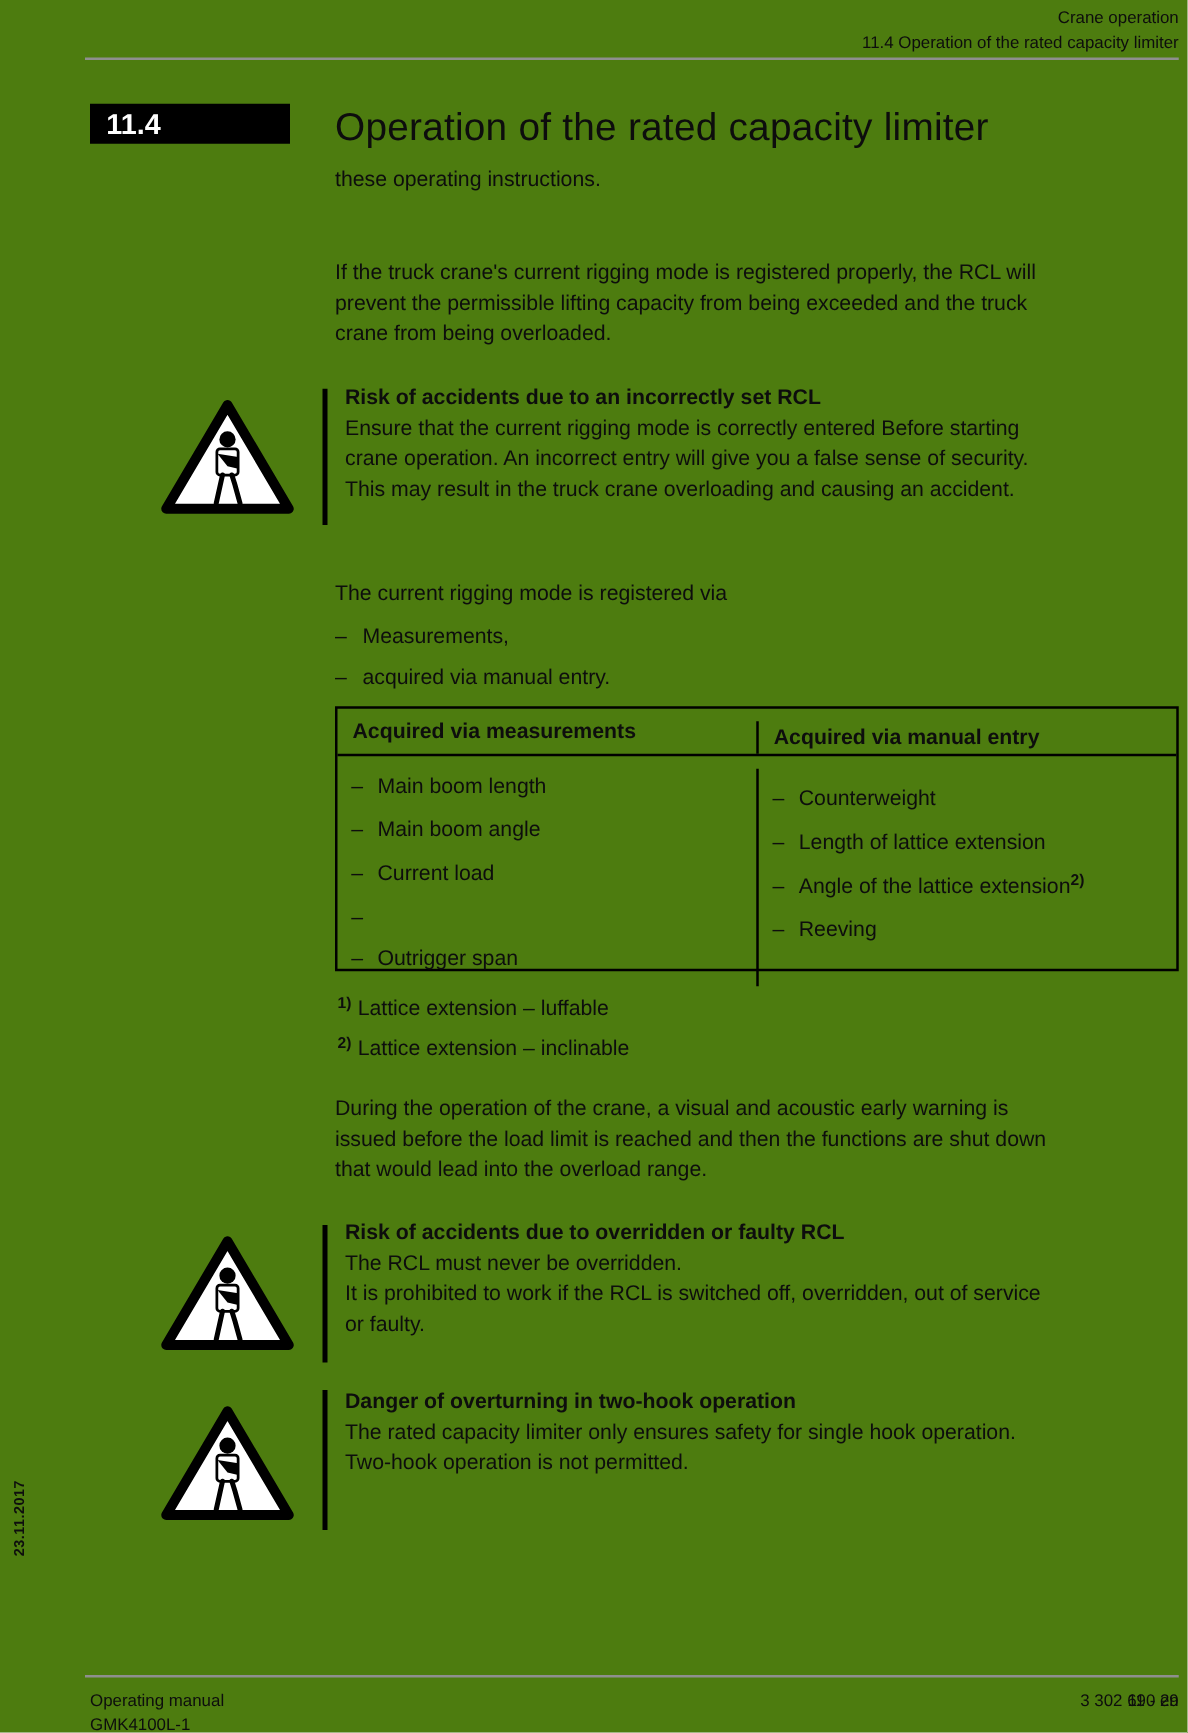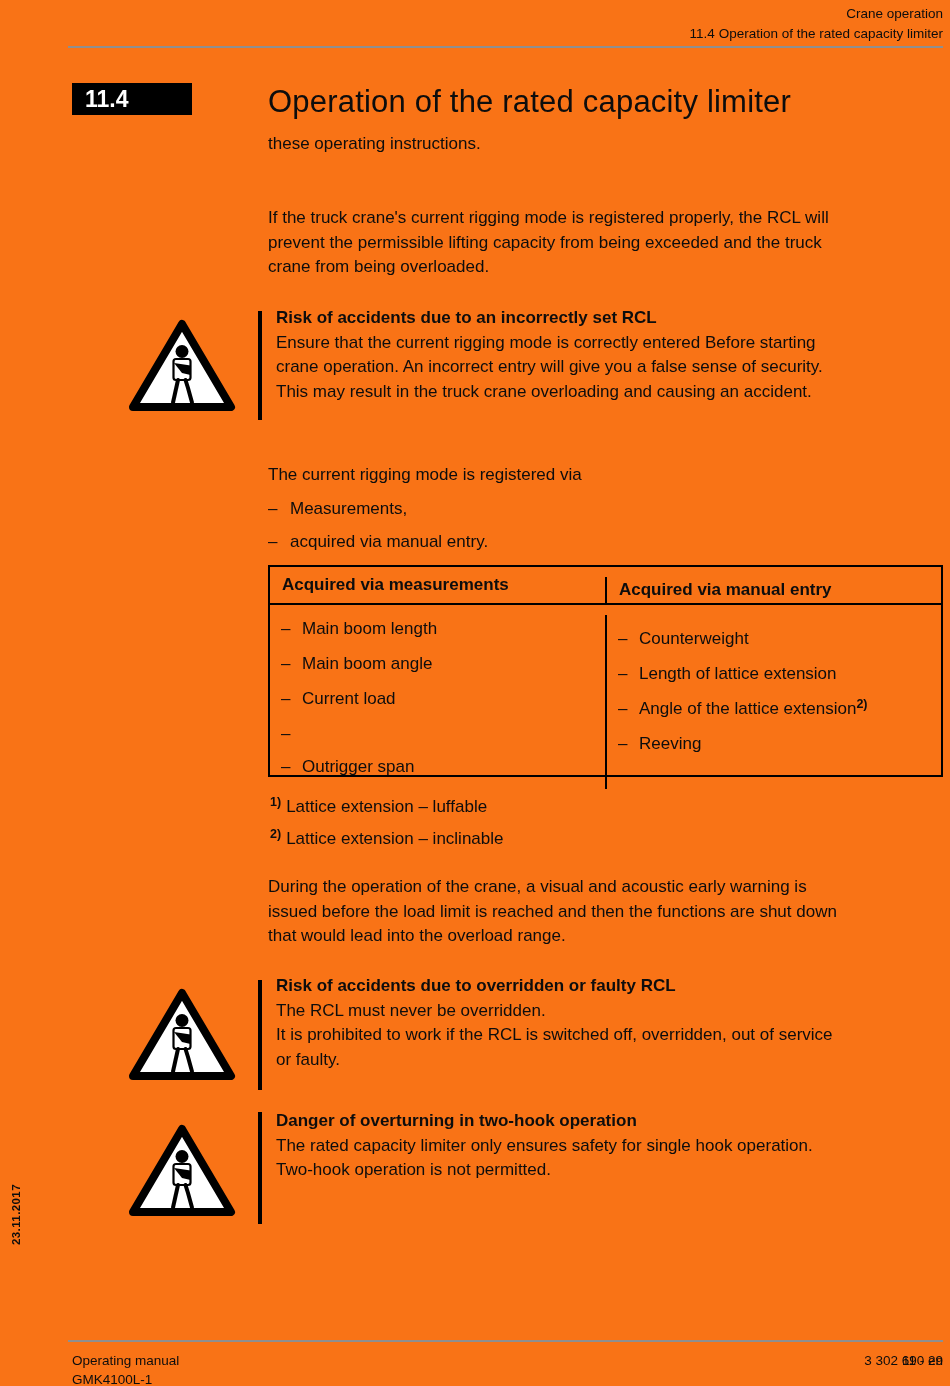--- a/index.html
+++ b/index.html
@@ -1,29 +1,29 @@
 <!DOCTYPE html>
 <html><head>
 <meta charset="utf-8">
 <style>
   html, body { margin: 0; padding: 0; background: #e8e8e8; }
   .page {
     position: relative; width: 950px; height: 1386px; margin: 0 auto;
-    background: #f97316; color: #0d0d0d; overflow: hidden;
+    background: #4d7c0f; color: #0d0d0d; overflow: hidden;
     font-family: "Liberation Sans", "DejaVu Sans", sans-serif;
   }
   .abs { position: absolute; }
   
   .hdr { right: 7px; top: 4px; text-align: right; font-size: 13.5px; line-height: 20px; }
   .rule { left: 68px; right: 7px; height: 2px; background: #8f8f8f; }
   .rule.top { top: 46px; }
   .rule.bottom { top: 1340px; }
   
   .secbox {
-    left: 72px; top: 83px; width: 120px; height: 32px; background: #000;
+    left: 72px; top: 83px; width: 160px; height: 32px; background: #000;
     color: #fff; font-weight: bold; font-size: 23px;
     display: flex; align-items: center; padding-left: 13px; box-sizing: border-box;
   }
   .title { left: 268px; top: 84px; font-size: 31px; font-weight: normal; letter-spacing: 0.2px; }
   
   .para { left: 268px; width: 680px; font-size: 17px; line-height: 24.5px; }
   .b { font-weight: bold; }
   
   .warnicon { left: 126px; width: 112px; height: 98px; }
   .warnbar { left: 258px; width: 4px; background: #000; }

